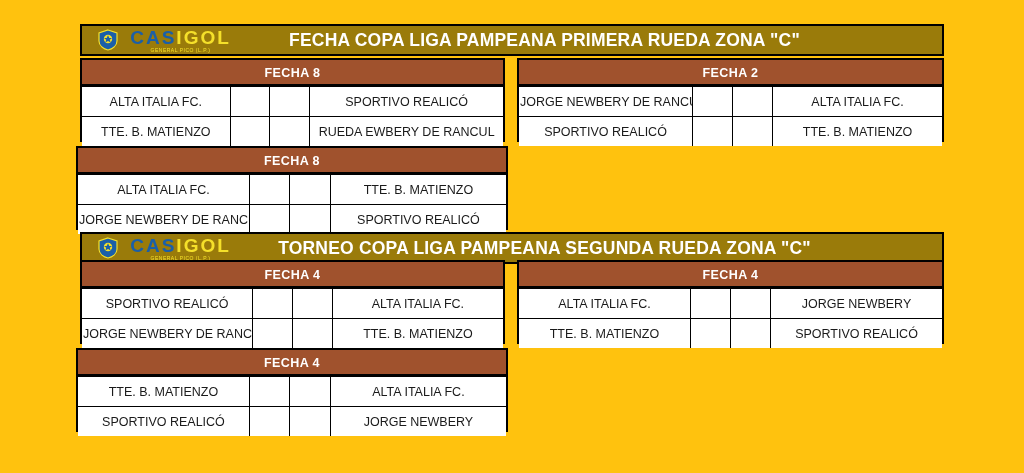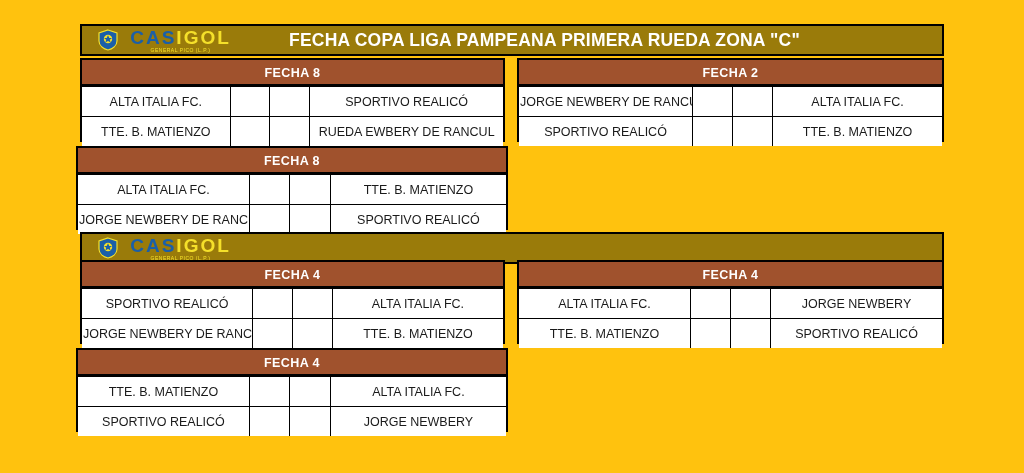--- a/index.html
+++ b/index.html
@@ -220,20 +220,21 @@
             <circle cx="10" cy="10" r="4.2" fill="#f5e02a"></circle>
             <path d="M10 6.2 L11.3 9 L14 9 L11.8 10.8 L12.6 13.6 L10 12 L7.4 13.6 L8.2 10.8 L6 9 L8.7 9 Z" fill="#1b5fa8"></path>
           </svg>
         </span>
         <span class="logo-text-wrap">
           <span class="logo-text"><span class="logo-c">C</span><span class="logo-a">A</span><span class="logo-s">S</span><span class="logo-i">I</span><span class="logo-g">G</span><span class="logo-o">O</span><span class="logo-l">L</span></span>
           <span class="logo-sub">GENERAL PICO (L.P.)</span>
         </span>
       </div>
     </div>
+    <div class="title-text">TORNEO COPA LIGA PAMPEANA SEGUNDA RUEDA ZONA "C"</div>
   </div>
 
   <div class="fixture" style="left:80px; top:260px; width:425px; height:84px;">
     <div class="fixture-head">FECHA 4</div>
     <table class="match-table">
       <tbody>
           <tr>
         <td class="team" style="width:41%">SPORTIVO REALICÓ</td>
         <td class="score" style="width:9%"></td>
         <td class="score" style="width:9%"></td>

